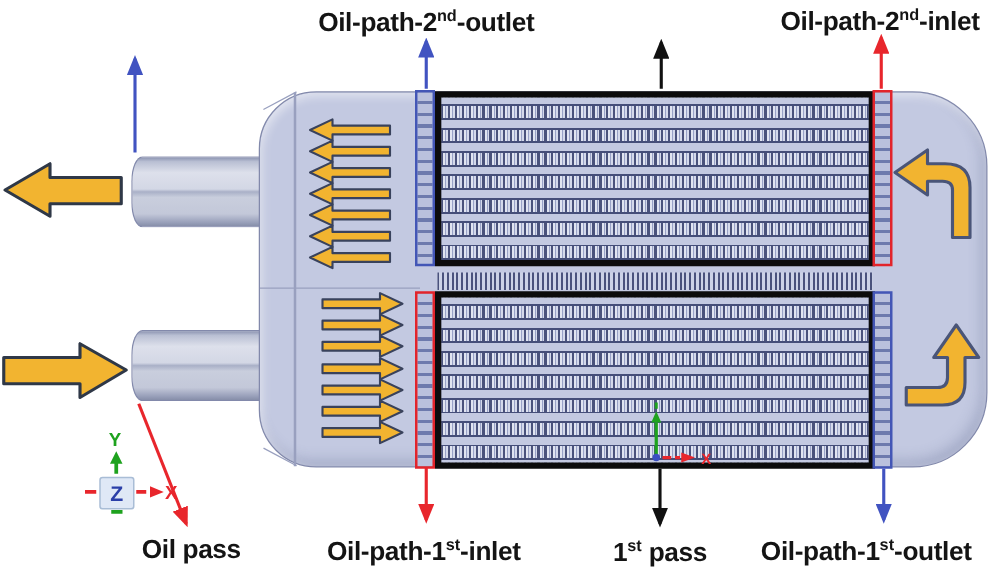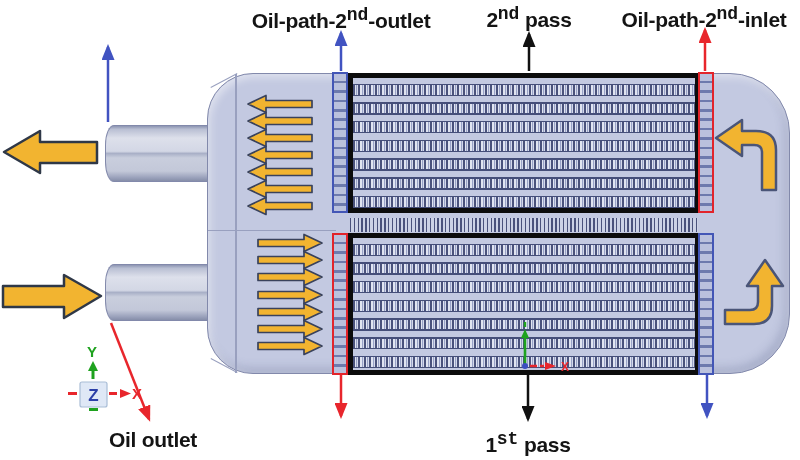--- a/index.html
+++ b/index.html
@@ -68,21 +68,21 @@
   .hdr-lt{left:332px;top:72px;}
   .hdr-lb{left:332px;top:233px;height:142px;}
   .hdr-rt{left:698px;top:72px;}
   .hdr-rb{left:698px;top:233px;height:142px;}
 
   
   .lbl{
     position:absolute;transform:translateX(-50%);
     font-weight:700;font-size:21px;color:#141414;white-space:nowrap;letter-spacing:-0.3px;
   }
-  .lbl .sup{font-size:18px;vertical-align:super;letter-spacing:0;font-family:Liberation Mono, monospace;}
+  .lbl .sup{font-size:13px;vertical-align:super;letter-spacing:0;}
 
   svg.overlay{position:absolute;left:0;top:0;pointer-events:none;}
 </style>
 </head>
 <body>
 
 <div class="stage">
 
   <div class="abs pipe pipe-top"></div>
   <div class="abs pipe pipe-bottom"></div>
@@ -182,26 +182,29 @@
       <circle cx="525" cy="366" r="3" fill="#3b4fc0"></circle>
       <line x1="530" y1="366" x2="544" y2="366" stroke="#e8262c" stroke-width="2.6" stroke-dasharray="7,3"></line>
       <polygon points="556,366 545,362 545,370" fill="#e8262c"></polygon>
       <text x="565" y="371" fill="#e8262c" font-size="12" font-weight="bold" text-anchor="middle">X</text>
     </g>
   </svg>
 
   <div class="lbl" style="left:341px;top:5px;">
     <span>Oil-path-2</span><span class="sup">nd</span><span>-outlet</span>
   </div>
-  <div class="lbl" style="left:529px;top:4px;">
-    <span>2</span><span class="sup">nd</span><span> pass</span>
-  </div>
   <div class="lbl" style="left:704px;top:4px;text-align:center;">
     <span>Oil-path-2</span><span class="sup">nd</span><span>-inlet</span>
   </div>
   <div class="lbl" style="left:153px;top:428px;">
-    <span>Oil outlet</span>
+    <span>Oil pass</span>
+  </div>
+  <div class="lbl" style="left:339px;top:428px;">
+    <span>Oil-path-1</span><span class="sup">st</span><span>-inlet</span>
   </div>
   <div class="lbl" style="left:528px;top:429px;">
     <span>1</span><span class="sup">st</span><span> pass</span>
   </div>
+  <div class="lbl" style="left:693px;top:428px;">
+    <span>Oil-path-1</span><span class="sup">st</span><span>-outlet</span>
+  </div>
 
 </div>
 
 </body></html>

